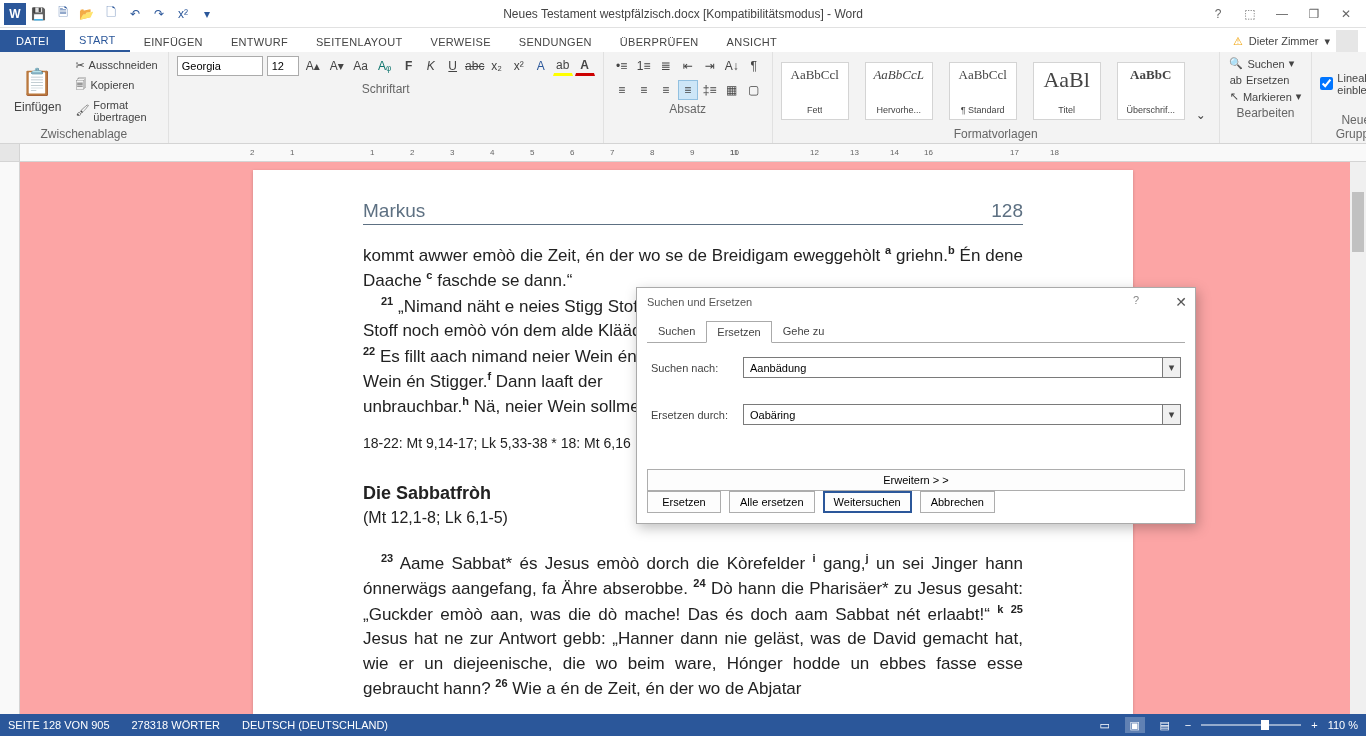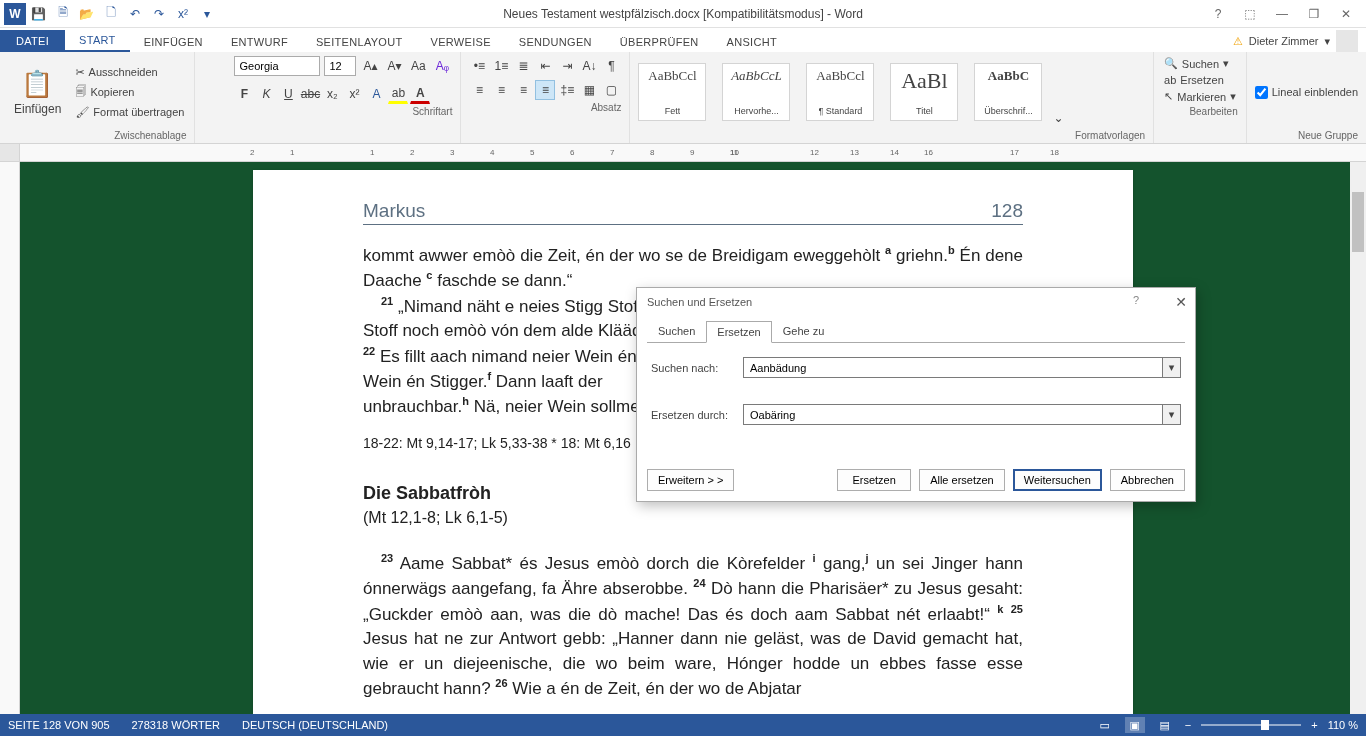--- a/index.html
+++ b/index.html
@@ -20,21 +20,21 @@
 .tab.file { background: #2b579a; color: #fff; padding: 5px 16px; }
 .tab.active { color: #2b579a; border-bottom: 2px solid #2b579a; }
 .user-area { position: absolute; right: 8px; top: 2px; display: flex; align-items: center; gap: 6px; font-size: 11px; color: #444; }
 .warn-ic { color: #f0a30a; }
 .user-av { width: 22px; height: 22px; background: #e6e6e6; }
 
 
 .ribbon { height: 92px; background: #f3f3f3; border-bottom: 1px solid #d4d4d4; display: flex; }
 .grp { border-right: 1px solid #e1e1e1; padding: 4px 8px 2px; display: flex; flex-direction: column; position: relative; }
 .grp-body { flex: 1; display: flex; align-items: center; gap: 6px; }
-.grp-lbl { text-align: right; font-size: 10px; color: #666; padding-top: 2px; }
+.grp-lbl { text-align: center; font-size: 12px; color: #666; padding-top: 2px; }
 .big-btn { display: flex; flex-direction: column; align-items: center; gap: 2px; padding: 2px 6px; cursor: pointer; }
 .big-btn .ic { font-size: 26px; color: #ce8d42; }
 .small-row { display: flex; flex-direction: column; gap: 2px; font-size: 11px; }
 .small-row div { display: flex; align-items: center; gap: 4px; cursor: pointer; padding: 1px 2px; }
 .font-sel { display: flex; gap: 4px; margin-bottom: 4px; }
 .font-sel input { font-size: 11px; height: 20px; border: 1px solid #ababab; padding: 0 4px; background: #fff; }
 .btn-row { display: flex; gap: 2px; }
 .rbtn { width: 20px; height: 20px; display: flex; align-items: center; justify-content: center; border: 1px solid transparent; cursor: pointer; font-size: 12px; color: #444; }
 .rbtn.active { background: #cde6f7; border-color: #92c0e0; }
 .styles-gal { display: flex; gap: 16px; }
@@ -45,21 +45,21 @@
 .edit-col div { display: flex; align-items: center; gap: 4px; cursor: pointer; padding: 1px 2px; }
 .chk { display: flex; align-items: center; gap: 4px; font-size: 11px; }
 
 
 .ruler-h { height: 18px; background: #f9f9f9; border-bottom: 1px solid #d4d4d4; position: relative; font-size: 8px; color: #666; display: flex; }
 .ruler-corner { width: 20px; background: #e6e6e6; border-right: 1px solid #d4d4d4; }
 .ruler-track { flex: 1; position: relative; display: flex; align-items: center; }
 .ruler-track span { position: absolute; }
 
 
-.doc-area { position: absolute; top: 162px; bottom: 22px; left: 0; right: 0; background: #14532d; display: flex; }
+.doc-area { position: absolute; top: 162px; bottom: 22px; left: 0; right: 0; background: #fca5a5; display: flex; }
 .ruler-v { width: 20px; background: #f9f9f9; border-right: 1px solid #d4d4d4; }
 .page-wrap { flex: 1; overflow: hidden; display: flex; justify-content: center; padding-top: 8px; }
 .page { width: 880px; background: #fff; box-shadow: 0 1px 3px rgba(0,0,0,0.2); padding: 30px 110px 30px 110px; }
 .hdr-line { display: flex; justify-content: space-between; font-family: Georgia, serif; font-size: 19px; color: #5d7082; border-bottom: 1px solid #5d7082; padding-bottom: 2px; margin-bottom: 18px; }
 .doc-text { font-family: Georgia, serif; font-size: 17px; line-height: 1.45; color: #222; text-align: justify; }
 .doc-text .vn { font-size: 11px; font-weight: bold; vertical-align: super; }
 .doc-text .fn { font-size: 11px; font-weight: bold; vertical-align: super; }
 .doc-text h3 { font-size: 18px; font-weight: bold; margin-top: 26px; }
 .doc-text .sub { font-size: 16px; margin-bottom: 22px; }
 .doc-text .xref { font-size: 14px; margin: 14px 0 18px; }
@@ -71,21 +71,21 @@
 .dlg-title .dlg-h { position: absolute; right: 56px; top: 6px; color: #888; }
 .dlg-tabs { display: flex; padding: 4px 10px 0; gap: 0; }
 .dlg-tab { padding: 4px 10px; border: 1px solid transparent; cursor: pointer; }
 .dlg-tab.active { border-color: #aaa; border-bottom-color: #fff; background: #fff; position: relative; top: 1px; }
 .dlg-body { border-top: 1px solid #aaa; margin: 0 10px; padding: 14px 4px 10px; }
 .dlg-row { display: flex; align-items: center; gap: 8px; margin-bottom: 26px; }
 .dlg-row label { width: 84px; }
 .dlg-row .combo { flex: 1; display: flex; border: 1px solid #7a7a7a; height: 21px; }
 .dlg-row .combo input { flex: 1; border: none; padding: 0 6px; font-size: 11px; outline: none; }
 .dlg-row .combo .dd { width: 18px; border-left: 1px solid #7a7a7a; display: flex; align-items: center; justify-content: center; background: #f0f0f0; cursor: pointer; }
-.dlg-btns { display: flex; justify-content: space-between; padding: 8px 10px 10px; }
+.dlg-btns { display: flex; justify-content: space-between; padding: 8px 10px 10px; flex-direction: column; }
 .dlg-btns .right { display: flex; gap: 8px; }
 .dlg-btn { min-width: 74px; height: 22px; border: 1px solid #adadad; background: #fdfdfd; font-size: 11px; cursor: pointer; padding: 0 10px; }
 .dlg-btn.primary { border: 1px solid #2b579a; box-shadow: inset 0 0 0 1px #2b579a; }
 
 
 .status { position: absolute; bottom: 0; left: 0; right: 0; height: 22px; background: #2b579a; color: #fff; display: flex; align-items: center; font-size: 11px; padding: 0 8px; gap: 22px; }
 .status .right { margin-left: auto; display: flex; align-items: center; gap: 10px; }
 .view-btn { width: 20px; height: 16px; display: flex; align-items: center; justify-content: center; cursor: pointer; }
 .view-btn.active { background: rgba(255,255,255,0.25); }
 .zoom-track { width: 100px; height: 2px; background: rgba(255,255,255,0.5); position: relative; }
@@ -157,28 +157,28 @@
         <div>
             <span>🖌</span>
             <span>Format übertragen</span>
           </div>
       </div>
     </div>
     <div class="grp-lbl">Zwischenablage</div>
   </div>
 
   <div class="grp">
-    <div style="display:flex;flex-direction:column;gap:4px;margin-left:31px;">
+    <div style="display:flex;flex-direction:row;gap:4px;">
       <div class="font-sel">
         <input style="width: 86px;" value="Georgia">
         <input style="width: 32px;" value="12">
         <div class="rbtn">A▴</div>
         <div class="rbtn">A▾</div>
         <div class="rbtn">Aa</div>
-        <div class="rbtn" style="color:#6d28d9">Aᵩ</div>
+        <div class="rbtn" style="color:#0f766e">Aᵩ</div>
       </div>
       <div class="btn-row">
         <div class="rbtn">
             <b>F</b>
           </div>
         <div class="rbtn">
             <i>K</i>
           </div>
         <div class="rbtn">
             <u>U</u>

